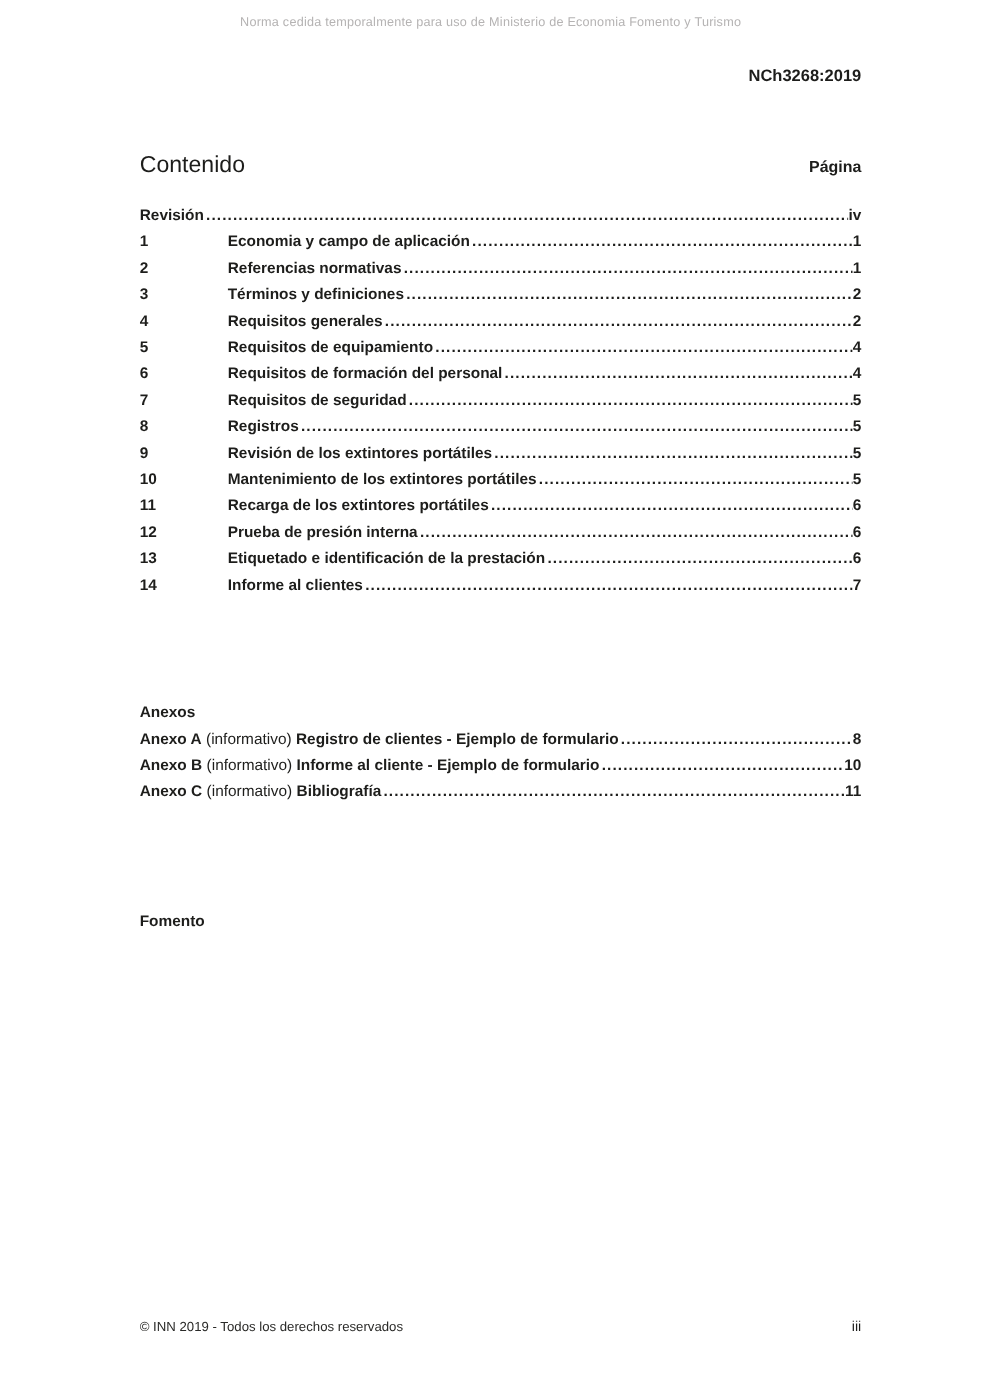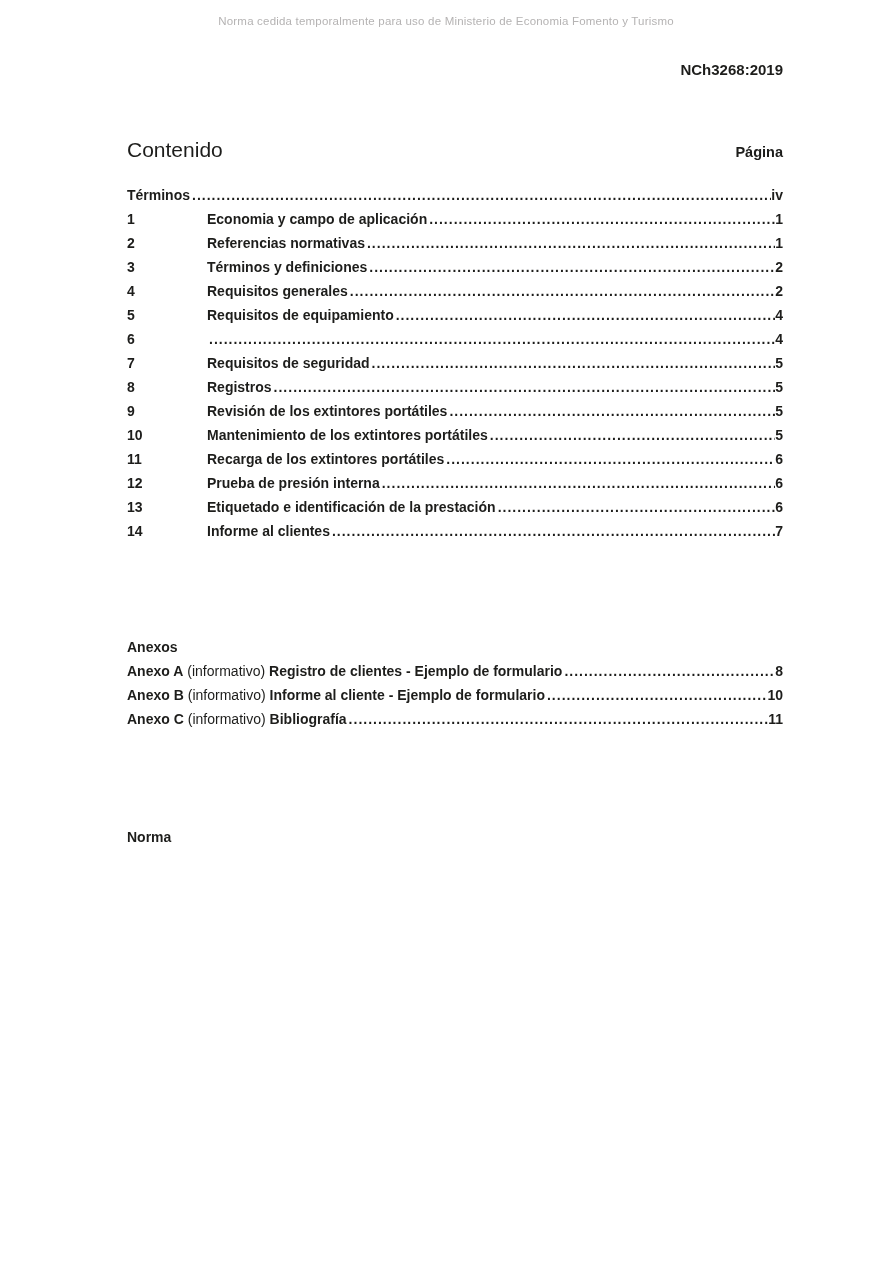--- a/index.html
+++ b/index.html
@@ -112,21 +112,21 @@
   <div class="content">
 
     <div class="title-row">
       <span class="doc-title">Contenido</span>
       <span class="page-label">Página</span>
     </div>
 
     <div class="toc">
 
       <div class="toc-row">
-        <span class="t">Términos</span>
+        <span class="t">Revisión</span>
         <span class="dots"></span>
         <span class="pg">iv</span>
       </div>
 
       <div class="toc-row">
         <span class="num">1</span>
         <span class="t">Economia y campo de aplicación</span>
         <span class="dots"></span>
         <span class="pg">1</span>
       </div>
@@ -154,20 +154,21 @@
 
       <div class="toc-row">
         <span class="num">5</span>
         <span class="t">Requisitos de equipamiento</span>
         <span class="dots"></span>
         <span class="pg">4</span>
       </div>
 
       <div class="toc-row">
         <span class="num">6</span>
+        <span class="t">Requisitos de formación del personal</span>
         <span class="dots"></span>
         <span class="pg">4</span>
       </div>
 
       <div class="toc-row">
         <span class="num">7</span>
         <span class="t">Requisitos de seguridad</span>
         <span class="dots"></span>
         <span class="pg">5</span>
       </div>
@@ -245,20 +246,24 @@
       <div class="toc-row">
         <span class="t">Anexo C</span>
         <span class="qual">(informativo)</span>
         <span class="t">Bibliografía</span>
         <span class="dots"></span>
         <span class="pg">11</span>
       </div>
     </div>
 
     <div class="section-block-tables">
-      <div class="section-heading">Norma</div>
+      <div class="section-heading">Fomento</div>
 
     </div>
 
   </div>
 
+  <div class="footer">
+    <span class="copyright">© INN 2019 - Todos los derechos reservados</span>
+    <span class="folio">iii</span>
+  </div>
 
 </div>
 
 </body></html>

